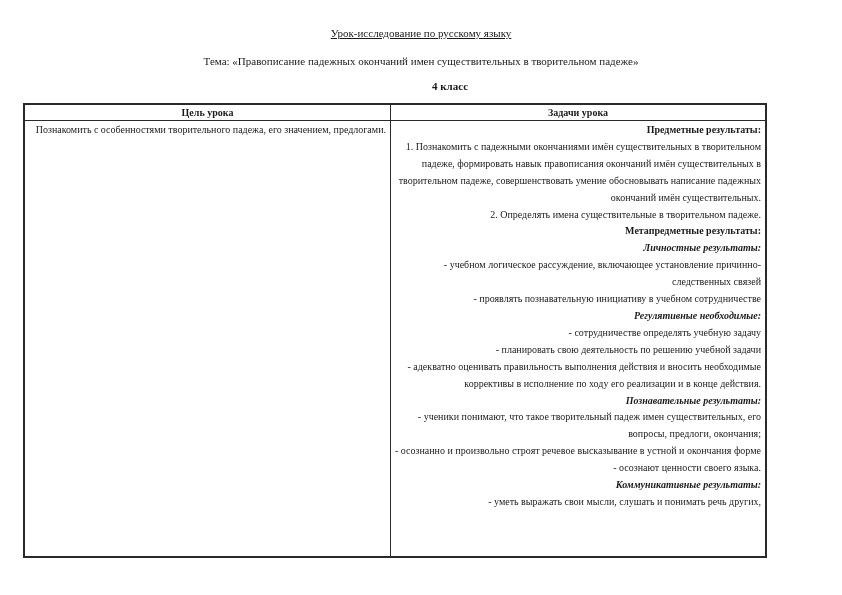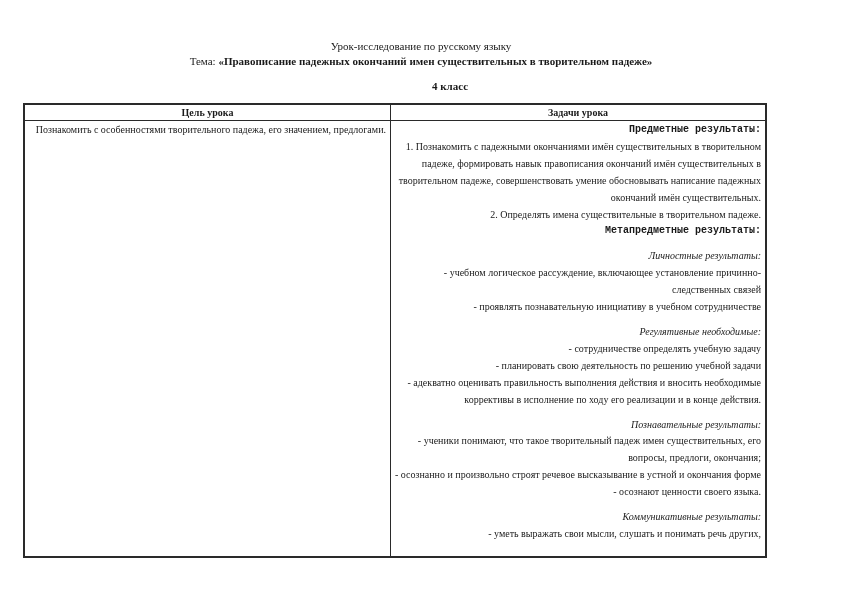--- a/index.html
+++ b/index.html
@@ -5,42 +5,42 @@
   html, body { margin: 0; padding: 0; background: #ffffff; }
   body {
     width: 842px; height: 595px; position: relative; overflow: hidden;
     font-family: "Liberation Serif", "DejaVu Serif", serif;
     color: #1a1a1a;
   }
   .line-center {
     position: absolute; left: 0; width: 842px; text-align: center;
     font-size: 11px; line-height: 13px;
   }
-  #title { top: 40px; }
+  #title { top: 27px; text-decoration: underline; }
   #topic { top: 55px; }
   #grade { top: 80px; font-weight: bold; margin-left: 29px; }
-  .b { font-weight: bold; }
+  .b { font-weight: normal; }
   table {
     position: absolute; left: 23px; top: 103px;
     width: 744px; border-collapse: collapse;
     font-size: 10px;
   }
   td, th {
     border: 1px solid #2a2a2a; vertical-align: top; padding: 0 4px;
   }
   table { border: 2px solid #2a2a2a; }
   th {
     font-weight: bold; text-align: center; height: 15px; line-height: 15px;
     padding: 0 4px;
   }
   .col-goal { width: 357px; }
   .cell-text { line-height: 16.9px; padding-top: 1px; text-align: right; }
   .p { margin: 0; line-height: 16.9px; }
-  .h { font-weight: bold; font-family: Liberation Mono, monospace; }
-  .hi { font-weight: normal; font-style: italic; margin-top: 8px; }
+  .h { font-weight: bold; }
+  .hi { font-weight: bold; font-style: italic; }
   .cell-tasks { height: 434px; overflow: hidden; }
 </style>
 </head>
 <body>
 
 <div id="title" class="line-center">Урок-исследование по русскому языку</div>
 <div id="topic" class="line-center"><span>Тема: </span><span class="b">«Правописание падежных окончаний имен существительных в творительном падеже»</span></div>
 <div id="grade" class="line-center">4 класс</div>
 
 <table>

